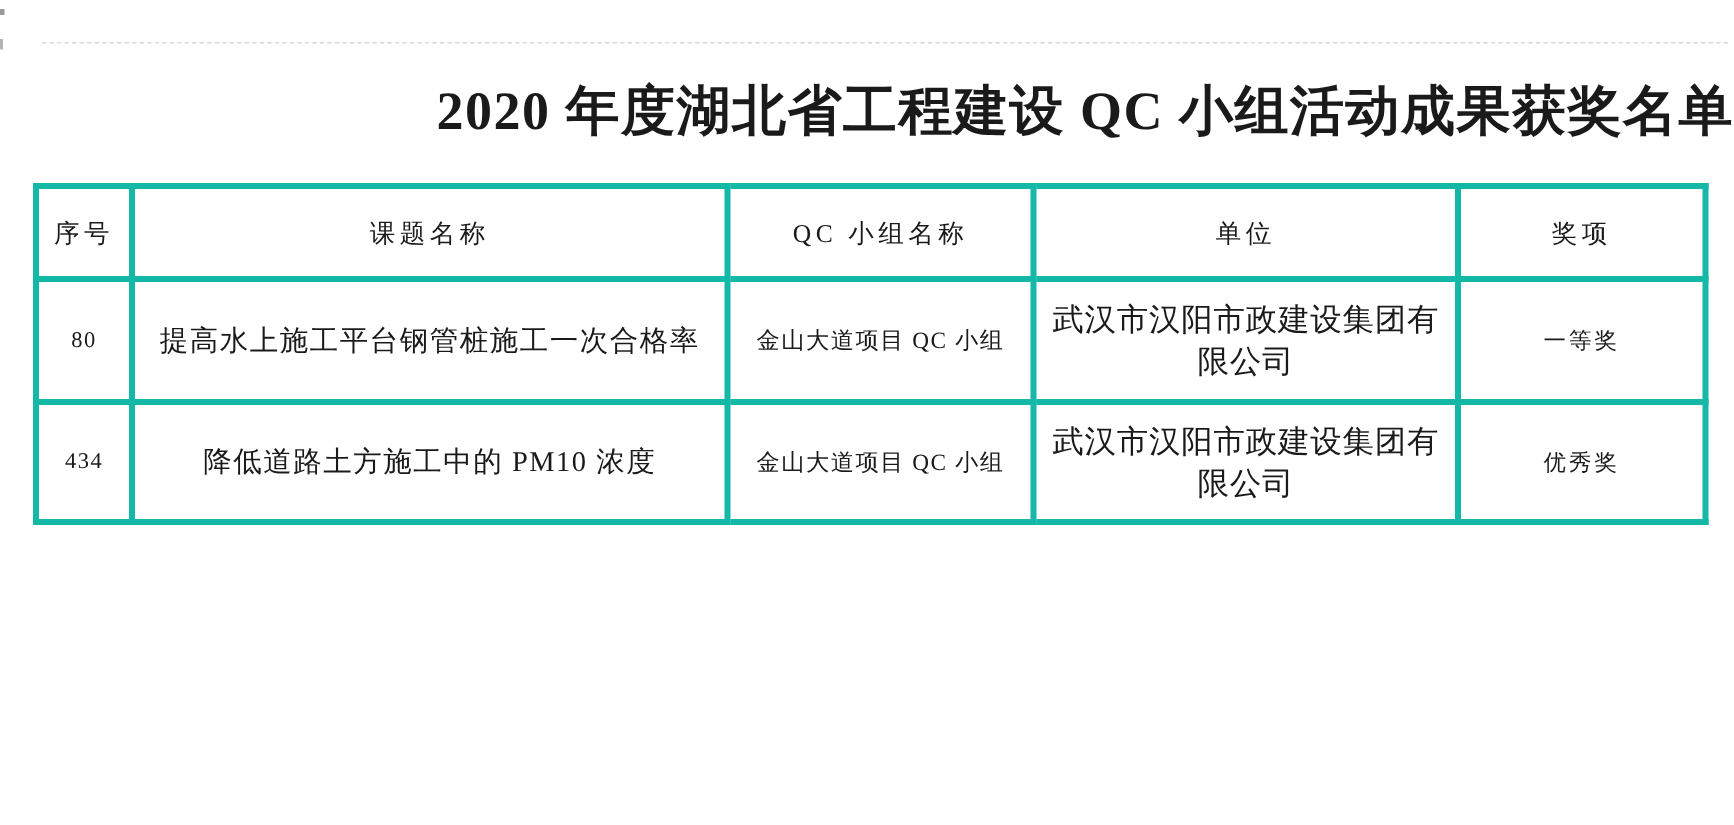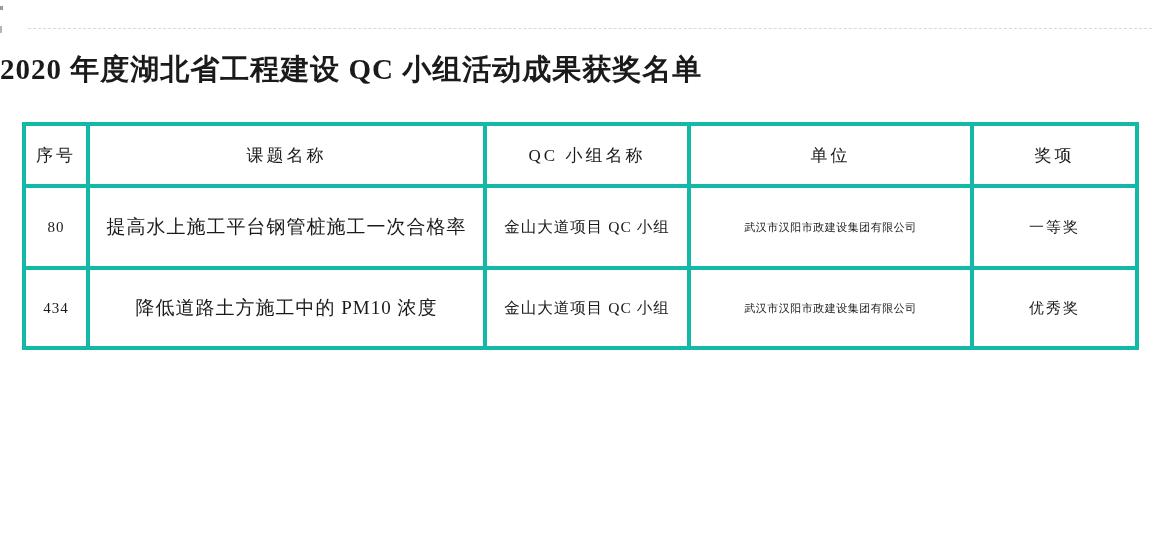--- a/index.html
+++ b/index.html
@@ -34,22 +34,22 @@
     position: absolute;
     left: 0; top: 26px;
     width: 2px; height: 7px;
     background: #b5b5b5;
   }
   .doc-title {
     position: absolute;
     top: 50px;
     left: 0;
     width: 100%;
-    text-align: left;
-    font-size: 29px;
+    text-align: right;
+    font-size: 36px;
     font-weight: bold;
     letter-spacing: 1px;
     white-space: nowrap;
   }
   table.award-table {
     position: absolute;
     left: 22px;
     top: 122px;
     width: 1113px;
     border-collapse: collapse;
@@ -67,21 +67,21 @@
   tr.header-row { height: 62px; }
   tr.data-row   { height: 82px; }
   tr.data-row:last-child { height: 80px; }
   tr.header-row th {
     font-size: 17px;
     letter-spacing: 3px;
   }
   td.cell-seq    { font-size: 15px; letter-spacing: 1px; }
   td.cell-topic  { font-size: 19px; letter-spacing: 1px; }
   td.cell-group  { font-size: 15.5px; letter-spacing: 1px; }
-  td.cell-unit   { font-size: 11px; letter-spacing: 0.5px; }
+  td.cell-unit   { font-size: 21px; letter-spacing: 0.5px; }
   td.cell-award  { font-size: 15px; letter-spacing: 2px; }
 </style>
 </head>
 <body>
 
 <div class="page">
 
   <div class="scan-line"></div>
   <div class="scan-speck-1"></div>
   <div class="scan-speck-2"></div>

